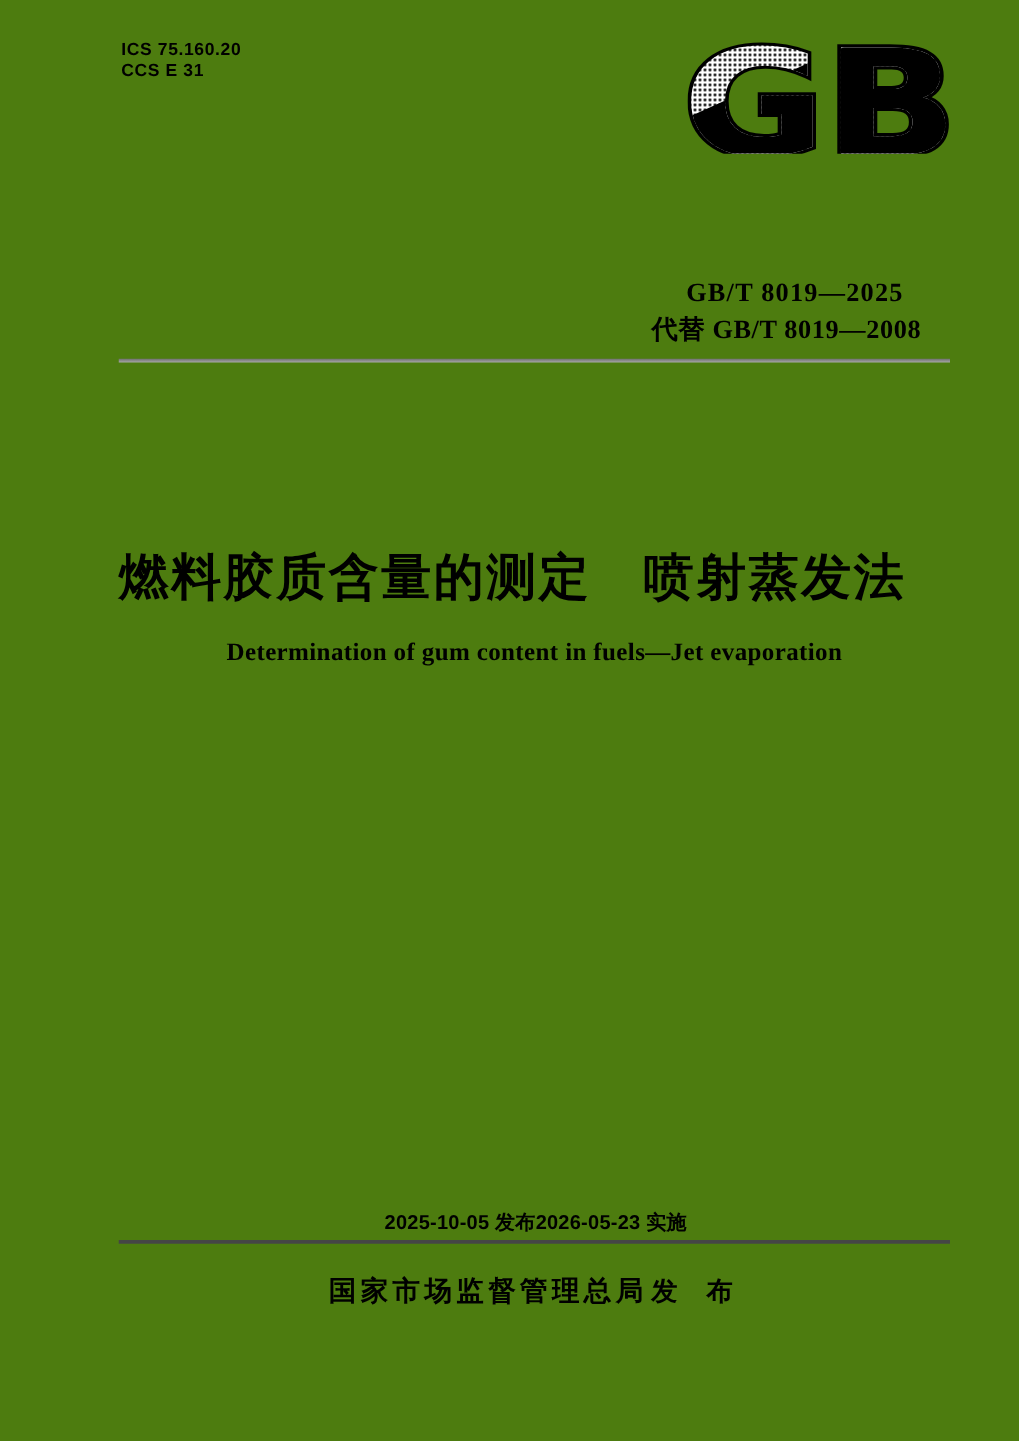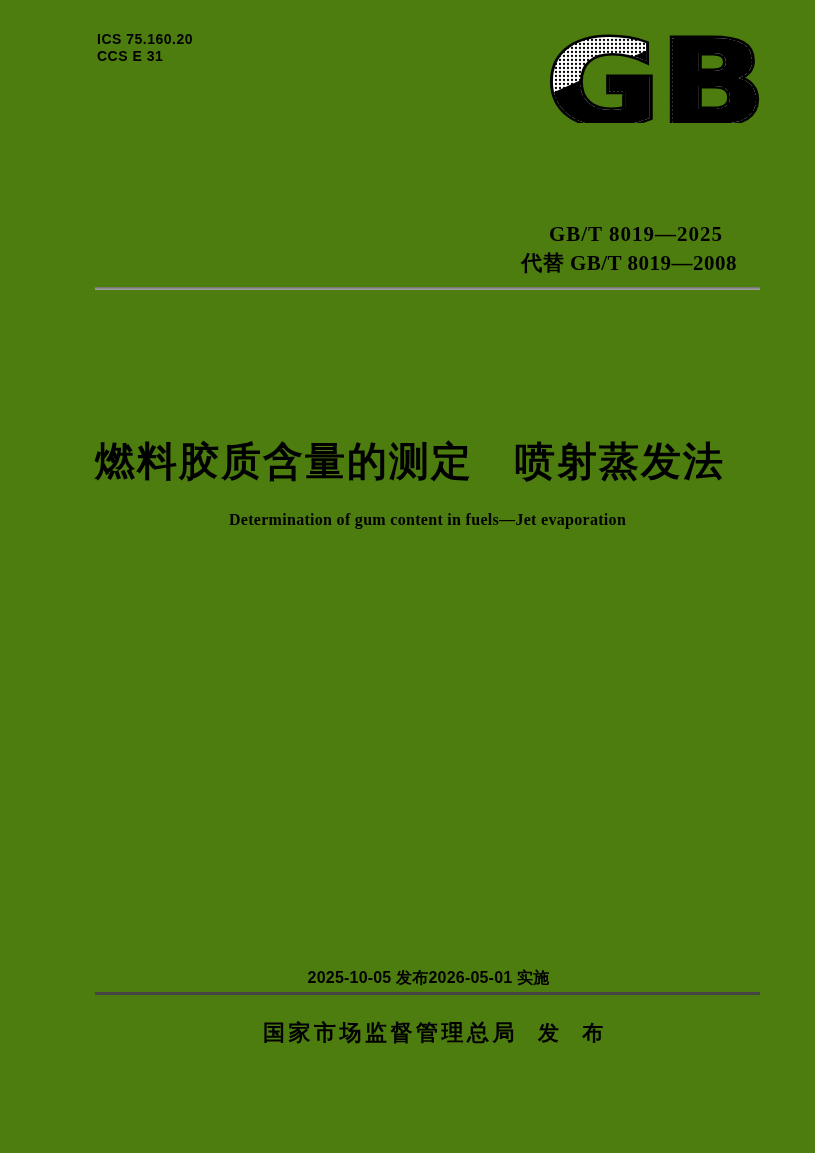--- a/index.html
+++ b/index.html
@@ -45,36 +45,36 @@
   .doc-title-cn{
     position:absolute;left:95px;top:434px;width:665px;
     font-family:"Liberation Sans", sans-serif;
     font-weight:bold;font-size:40px;letter-spacing:2px;
     white-space:nowrap;
   }
   .doc-title-en{
     position:absolute;left:95px;top:511px;width:665px;
     text-align:center;
     font-family:"Liberation Serif", serif;
-    font-weight:bold;font-size:16px;letter-spacing:0.3px;
+    font-weight:bold;font-size:20px;letter-spacing:0.3px;
   }
   
   .dates-row{
     position:absolute;left:97px;top:968px;width:663px;
     display:flex;justify-content:center;
     font-family:"Liberation Sans", sans-serif;
     font-weight:700;font-size:16px;letter-spacing:0.2px;
   }
   .rule-bottom{
     position:absolute;left:95px;top:992px;width:665px;height:2.5px;
     background:#454545;
   }
   .publisher-block{
     position:absolute;left:263px;top:1019px;
-    display:flex;align-items:center;gap:20px;
+    display:flex;align-items:center;gap:3px;
   }
   .publisher-names{
     font-family:"Liberation Serif", serif;
     font-weight:bold;font-size:22px;line-height:21.5px;
     letter-spacing:3.5px;white-space:nowrap;
   }
   .publish-label{
     font-family:"Liberation Serif", serif;
     font-weight:bold;font-size:21px;letter-spacing:9px;
     white-space:nowrap;
@@ -110,21 +110,21 @@
   <div class="std-number">GB/T 8019—2025</div>
   <div class="replaces">代替 GB/T 8019—2008</div>
 
   <div class="rule-top"></div>
 
   <div class="doc-title-cn">燃料胶质含量的测定　喷射蒸发法</div>
   <div class="doc-title-en">Determination of gum content in fuels—Jet evaporation</div>
 
   <div class="dates-row">
     <span>2025-10-05 发布</span>
-    <span>2026-05-01 实施</span>
+    <span>2026-05-23 实施</span>
   </div>
 
   <div class="rule-bottom"></div>
 
   <div class="publisher-block">
     <div class="publisher-names">
       <div>国家市场监督管理总局</div>
     </div>
     <span class="publish-label">发 布</span>
   </div>

